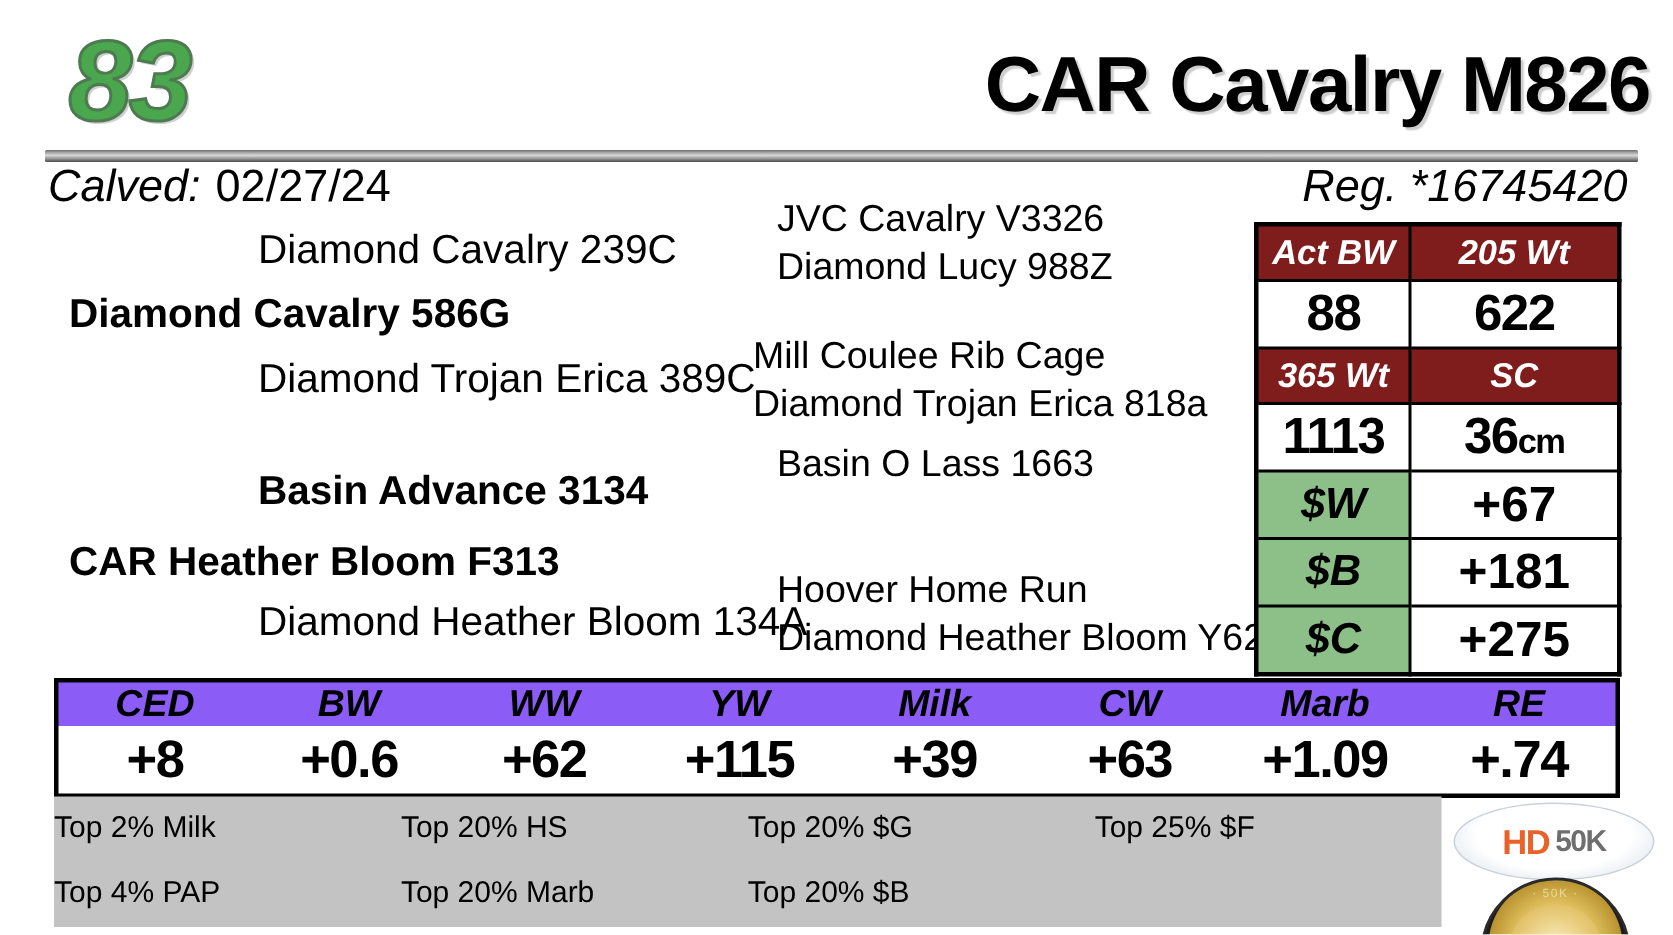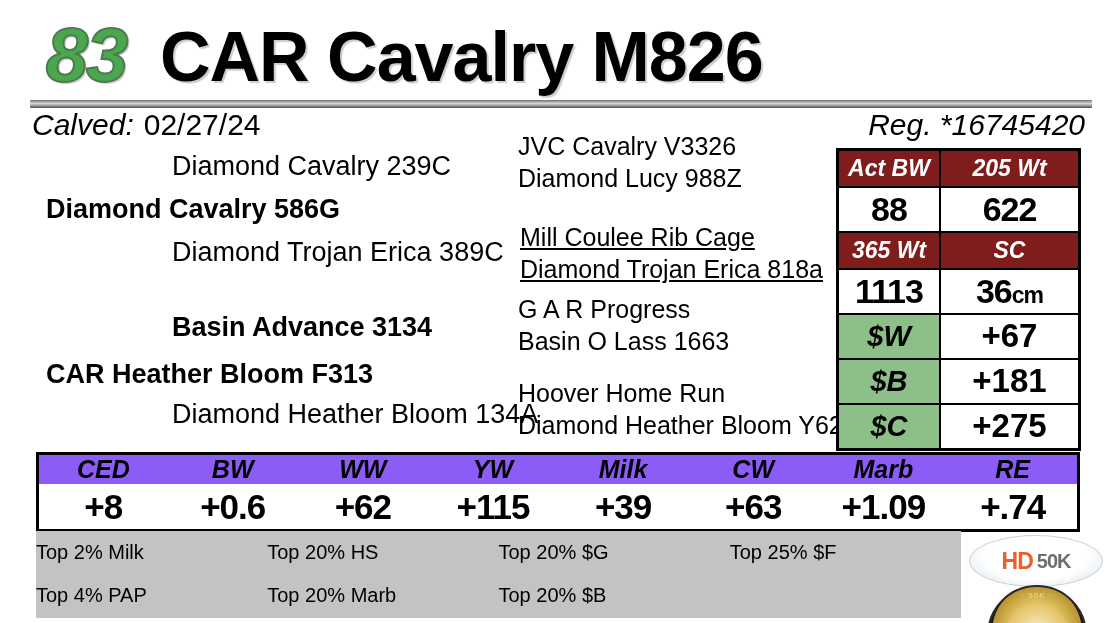--- a/index.html
+++ b/index.html
@@ -35,24 +35,24 @@
     -webkit-text-stroke: 2px #4d7a50;
     text-shadow: 2px 2px 0 rgba(120,120,120,0.35);
     letter-spacing: -2px;
   }
   #animal-title {
     position: absolute;
     left: 160px;
     top: 14px;
     width: 940px;
     height: 86px;
-    font-size: 70px;
+    font-size: 52px;
     font-weight: bold;
     line-height: 86px;
-    text-align: left;
+    text-align: right;
     letter-spacing: -1px;
     white-space: nowrap;
     text-shadow: 2px 2px 1px rgba(90,90,90,0.30);
   }
   #header-rule {
     position: absolute;
     left: 30px;
     top: 100px;
     width: 1062px;
     height: 8px;
@@ -98,21 +98,21 @@
   #dam       { left:  46px; top: 360px; }
   #dam-gd    { left: 172px; top: 400px; }
 
   .ped-pair {
     position: absolute;
     font-size: 25px;
     line-height: 1.28;
     white-space: nowrap;
   }
   #sire-gs-pair { left: 518px; top: 130px; }
-  #sire-gd-pair { left: 520px; top: 221px; text-decoration: underline; }
+  #sire-gd-pair { left: 502px; top: 221px; }
   #dam-gs-pair  { left: 518px; top: 293px; }
   #dam-gd-pair  { left: 518px; top: 377px; }
 
   
   #stat-table {
     position: absolute;
     left: 836px;
     top: 148px;
     width: 245px;
     border: 3px solid #000;
@@ -300,21 +300,20 @@
   <div class="ped-pair" id="sire-gd-pair">
     <div>Mill Coulee Rib Cage</div>
     <div>Diamond Trojan Erica 818a</div>
   </div>
 
   <div class="ped-name" id="dam-gs">Basin Advance 3134</div>
   <div class="ped-name bold" id="dam">CAR Heather Bloom F313</div>
   <div class="ped-name" id="dam-gd">Diamond Heather Bloom 134A</div>
 
   <div class="ped-pair" id="dam-gs-pair">
-    <div>G A R Progress</div>
     <div>Basin O Lass 1663</div>
   </div>
 
   <div class="ped-pair" id="dam-gd-pair">
     <div>Hoover Home Run</div>
     <div>Diamond Heather Bloom Y626</div>
   </div>
 
   <table id="stat-table">
     <tbody>

